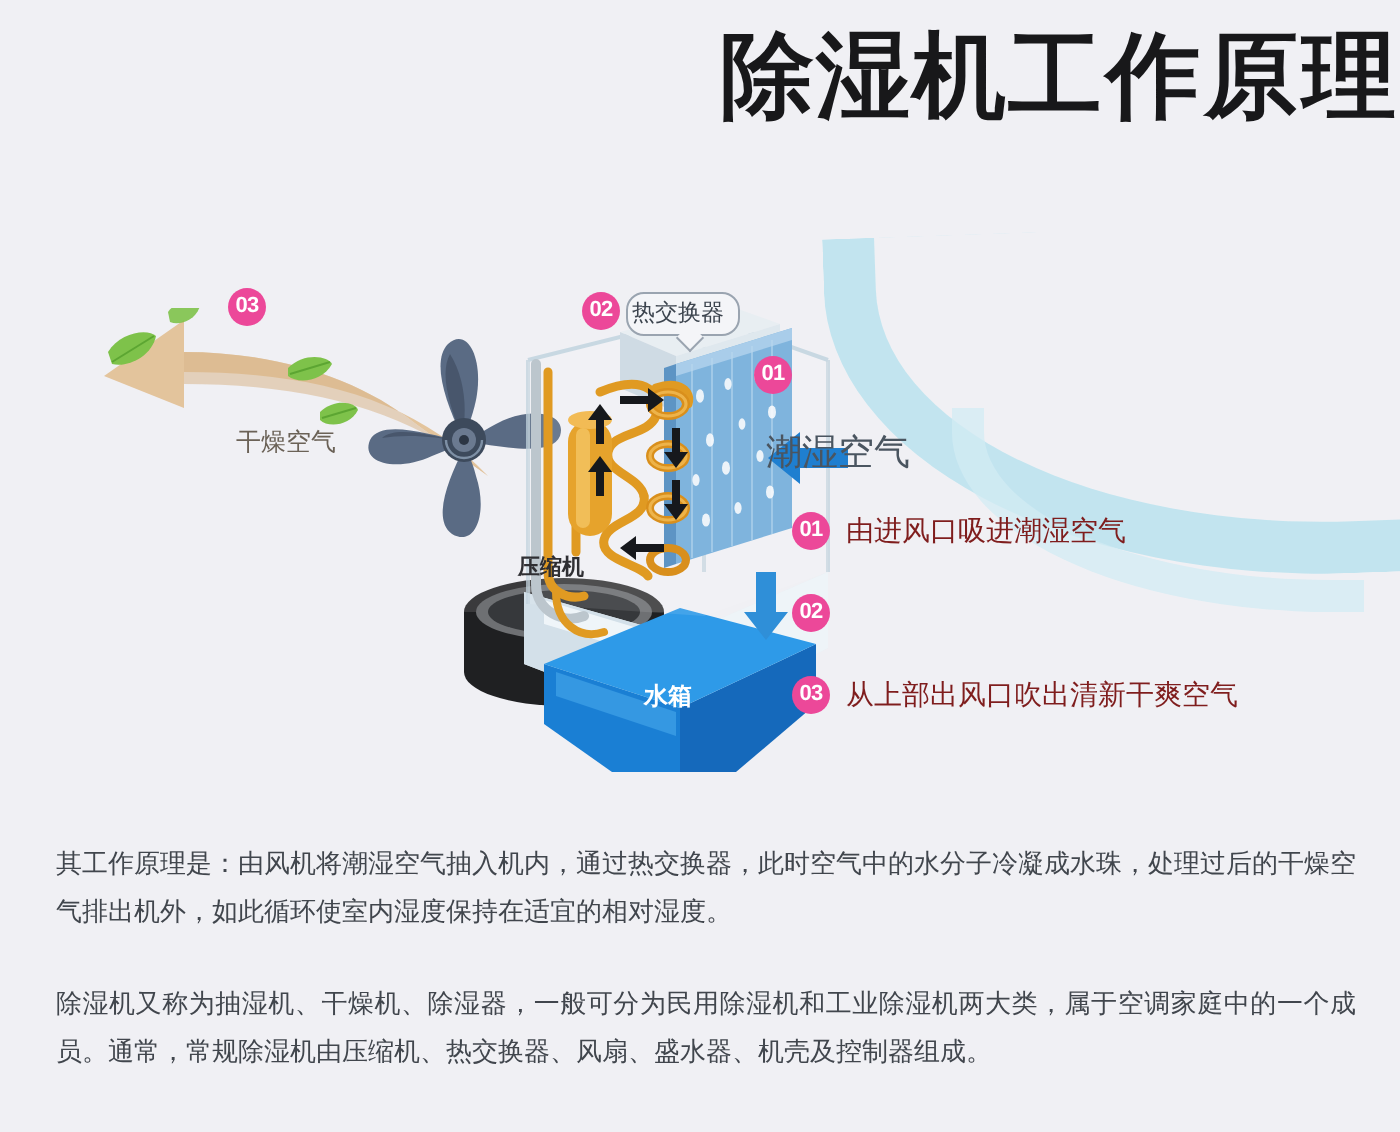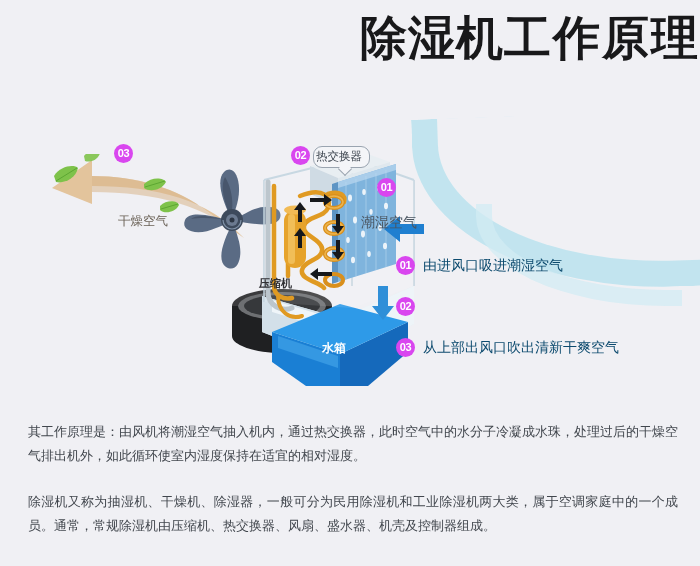--- a/index.html
+++ b/index.html
@@ -91,22 +91,22 @@
     font-size: 11.5px;
     color: #55606b;
     white-space: nowrap;
   }
   #label-dry {
     left: 118px; top: 95px;
     font-size: 12.5px;
     color: #6b6257;
   }
   #label-humid {
-    left: 361px; top: 96px;
-    font-size: 14px;
+    left: 383px; top: 96px;
+    font-size: 18px;
     color: #4a5560;
   }
   #label-compressor {
     left: 259px; top: 158px;
     font-size: 11px;
     color: #2f2f33;
     font-weight: bold;
   }
   #label-tank {
     left: 322px; top: 222px;
@@ -136,21 +136,21 @@
     width: 9px; height: 9px;
     background: #f4f5f8;
     border-right: 1.4px solid #9aa4b0;
     border-bottom: 1.4px solid #9aa4b0;
     transform: rotate(45deg);
   }
 
   
   .badge {
     border-radius: 50%;
-    background: #d946ef;
+    background: #ec4899;
     color: #ffffff;
     font-size: 11px;
     font-weight: bold;
     width: 19px;
     height: 19px;
     line-height: 19px;
     text-align: center;
     display: inline-block;
     letter-spacing: -0.4px;
   }
@@ -168,21 +168,21 @@
   }
   .legend-item {
     display: flex;
     align-items: center;
     margin-bottom: 22px;
   }
   .legend-item:last-child { margin-bottom: 0; }
   .legend-text {
     margin-left: 8px;
     font-size: 14px;
-    color: #0c4a6e;
+    color: #7f1d1d;
     white-space: nowrap;
   }
 
   
   #description {
     position: absolute;
     left: 28px;
     top: 420px;
     width: 650px;
   }

